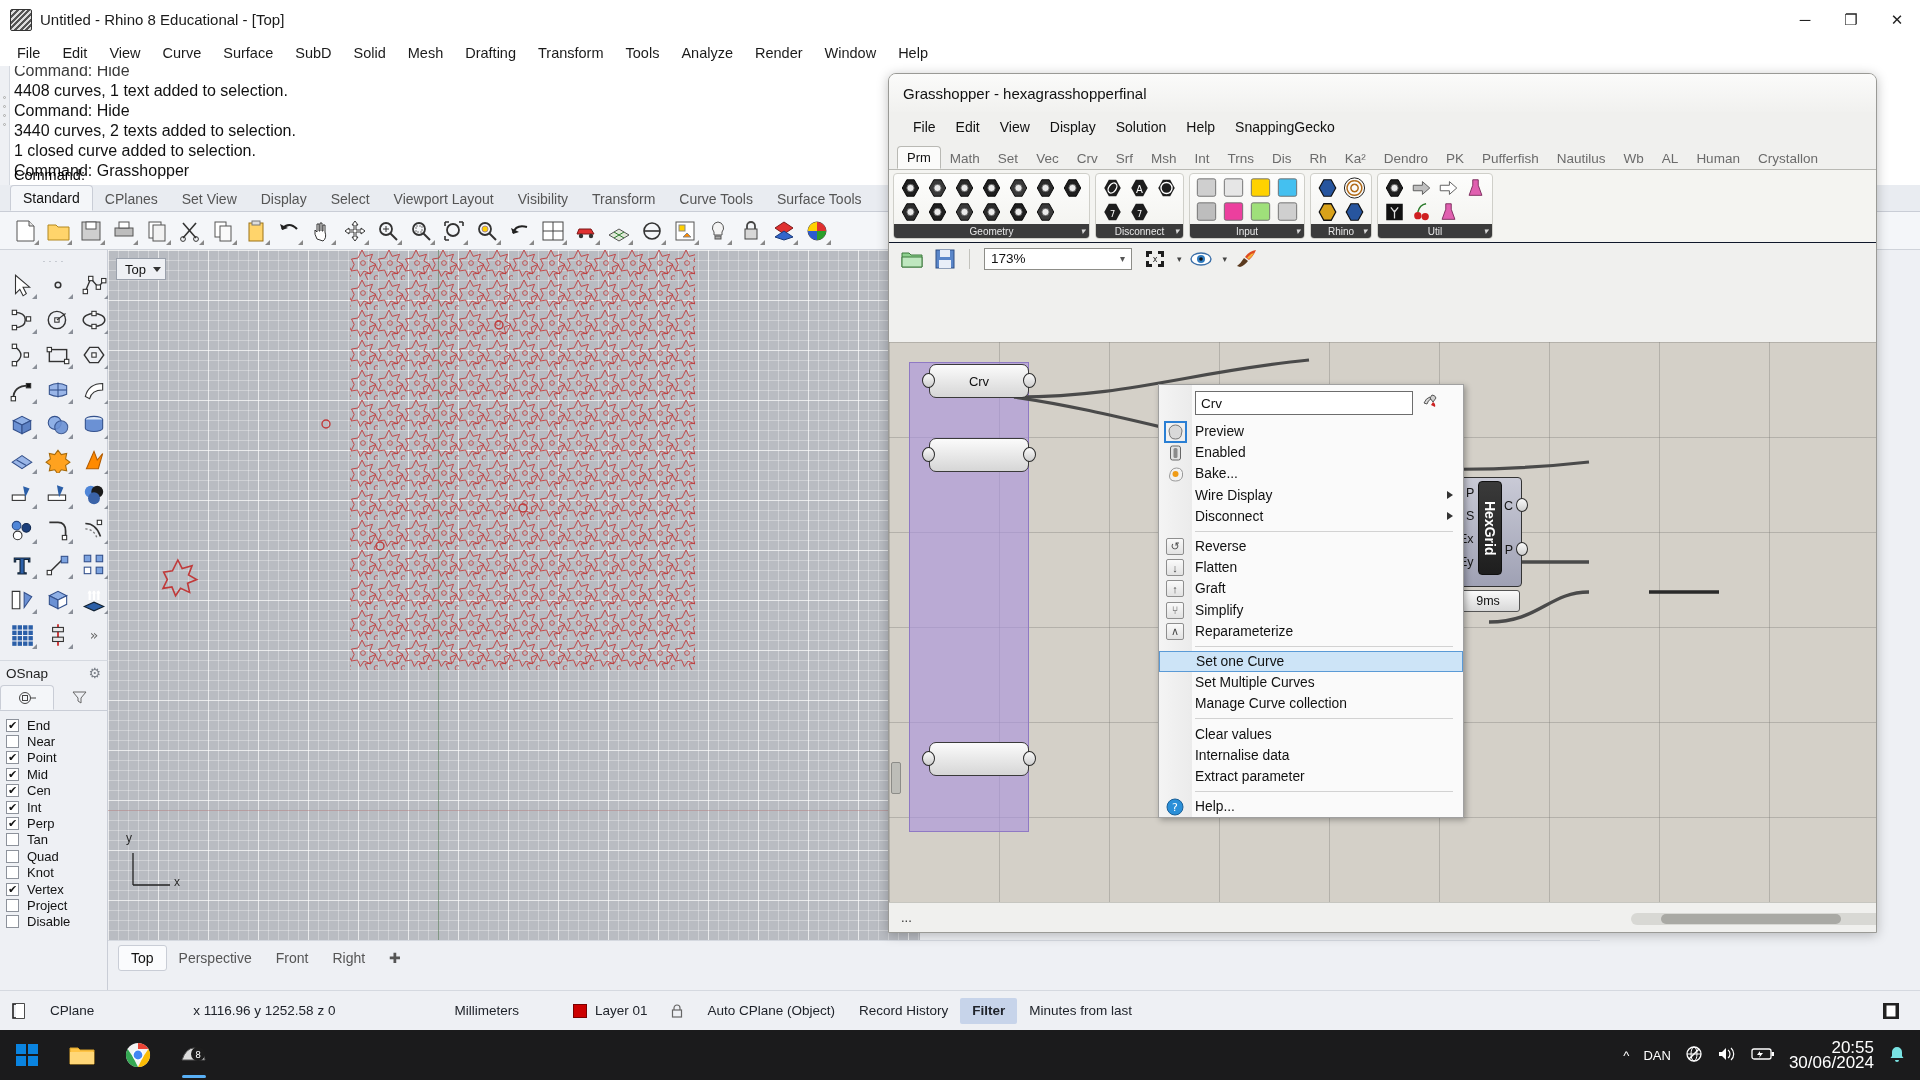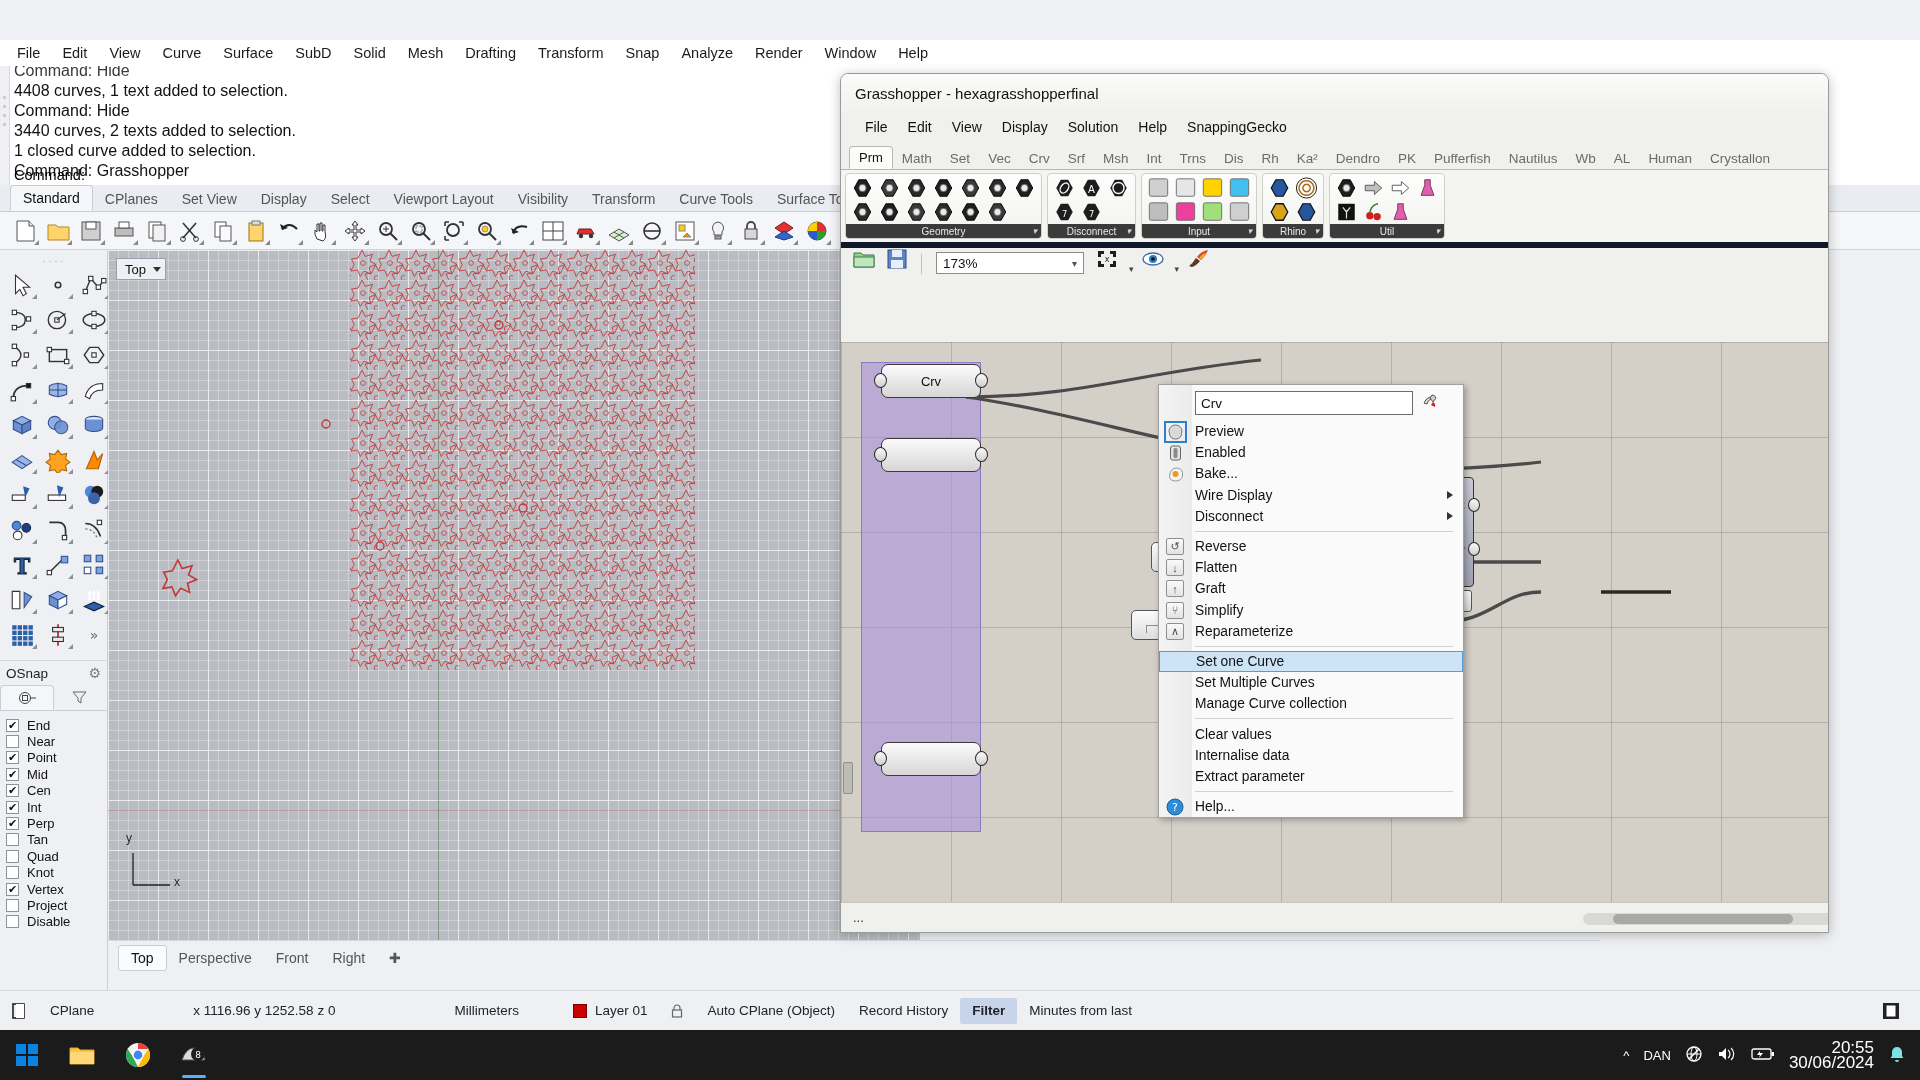--- a/index.html
+++ b/index.html
@@ -160,21 +160,21 @@
   }
   #taskbar .tstart { width:54px; display:flex; align-items:center; justify-content:center;}
   #taskbar .tapp { width:56px; height:50px; display:flex; align-items:center; justify-content:center; position:relative;}
   #taskbar .tapp.active::after { content:""; position:absolute; bottom:2px; left:16px; width:24px; height:3px; background:#59b0f6; border-radius:2px;}
   #taskbar .tray { margin-left:auto; display:flex; align-items:center; color:#fff; font-size:13px; padding-right:14px; }
   #taskbar .tray > * { margin-left:14px; }
   #taskbar .clock { text-align:right; line-height:15px; font-size:17px; }
 
   
   #gh {
-    position:absolute; left:840px; top:73px; width:989px; height:860px;
+    position:absolute; left:888px; top:73px; width:989px; height:860px;
     background:#f0f0ee; border:1px solid #9a9a96; border-radius:8px 8px 0 0;
     box-shadow:0 2px 12px rgba(0,0,0,.25);
     overflow:hidden;
   }
   #gh .gh-title { height:38px; display:flex; align-items:center; padding-left:14px;
     font-size:15px; color:#111; background:linear-gradient(#fbfbfa,#f1f1ef); }
   #gh .gh-menu { height:30px; display:flex; align-items:center; padding-left:14px; }
   #gh .gh-menu .mi { font-size:14px; color:#111; padding:2px 10px; }
   #gh .gh-tabs { height:28px; display:flex; align-items:flex-end; padding-left:8px;
     border-bottom:1px solid #b9b9b4; background:#f0f0ee;}
@@ -185,22 +185,22 @@
   .ggroup { height:66px; border:1px solid #cfcfc9; border-radius:4px; margin-right:5px;
     background:linear-gradient(#fdfdfc,#f2f2ee); display:flex; flex-direction:column; }
   .ggroup .gicons { flex:1; display:flex; padding:2px 3px 0 3px; }
   .gcol { display:flex; flex-direction:column; justify-content:flex-start; }
   .gcell { width:27px; height:24px; display:flex; align-items:center; justify-content:center; }
   .ggroup .glabel { height:15px; background:#3b3b3b; color:#e8e8e8; font-size:10px;
     display:flex; align-items:center; justify-content:center; position:relative; border-radius:0 0 3px 3px;}
   .ggroup .glabel .dn { position:absolute; right:4px; color:#d8d8d8; font-size:9px; }
 
   
-  #gh .gh-toolbar { height:32px; background:#f0f0ee; display:flex; align-items:flex-end; padding-left:8px;
-    border-top:6px solid #0f172a; }
+  #gh .gh-toolbar { height:32px; background:#f0f0ee; display:flex; align-items:center; padding-left:8px;
+    border-top:1px solid #0f172a; }
   #gh .zoombox { width:148px; height:22px; background:#fff; border:1px solid #8d8d88;
     display:flex; align-items:center; padding:0 6px; font-size:13.5px; color:#111; margin:0 8px;}
   #gh .zoombox .cv { margin-left:auto; color:#555; font-size:10px;}
 
   
   #gh .gh-canvas { position:absolute; left:0; top:268px; width:1032px; height:560px; background:#d4d0c8; overflow:hidden;}
   #gh .gh-canvas .cgrid { position:absolute; inset:0;
     background-image:
       linear-gradient(to right, rgba(120,120,115,.35) 1px, transparent 1px),
       linear-gradient(to bottom, rgba(120,120,115,.35) 1px, transparent 1px);
@@ -286,33 +286,42 @@
   .msep { height:1px; background:#d2d2d2; margin:4px 10px 4px 36px; }
   .micobox { width:18px; height:17px; border:1px solid #8e8e8e; border-radius:2px;
     background:linear-gradient(#fafafa,#e2e2e2); display:flex; align-items:center; justify-content:center;
     font-size:11px; color:#4a4a4a; }
 </style>
 </head>
 <body>
 
 <div id="app">
 
+  <div id="titlebar">
+    <div class="app-icon"></div>
+    <div class="title-text">Untitled - Rhino 8 Educational - [Top]</div>
+    <div class="wbtns">
+      <div class="wbtn">─</div>
+      <div class="wbtn">❐</div>
+      <div class="wbtn close">✕</div>
+    </div>
+  </div>
 
   <div id="menubar">
       <div class="mi">File</div>
       <div class="mi">Edit</div>
       <div class="mi">View</div>
       <div class="mi">Curve</div>
       <div class="mi">Surface</div>
       <div class="mi">SubD</div>
       <div class="mi">Solid</div>
       <div class="mi">Mesh</div>
       <div class="mi">Drafting</div>
       <div class="mi">Transform</div>
-      <div class="mi">Snap</div>
+      <div class="mi">Tools</div>
       <div class="mi">Analyze</div>
       <div class="mi">Render</div>
       <div class="mi">Window</div>
       <div class="mi">Help</div>
     </div>
 
   <div id="cmdarea">
     <div class="scrollstrip">
       <div class="dots">
           <i></i>

